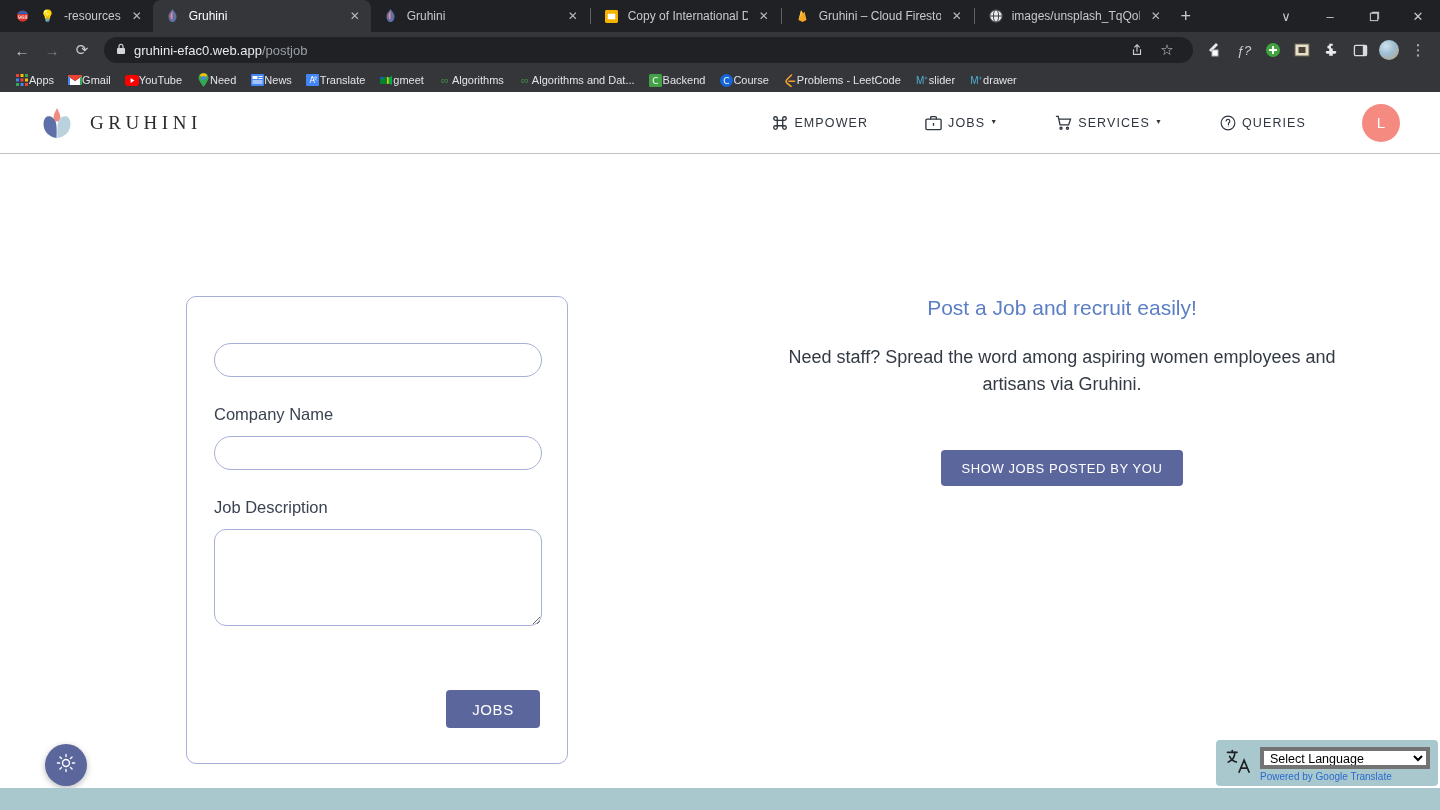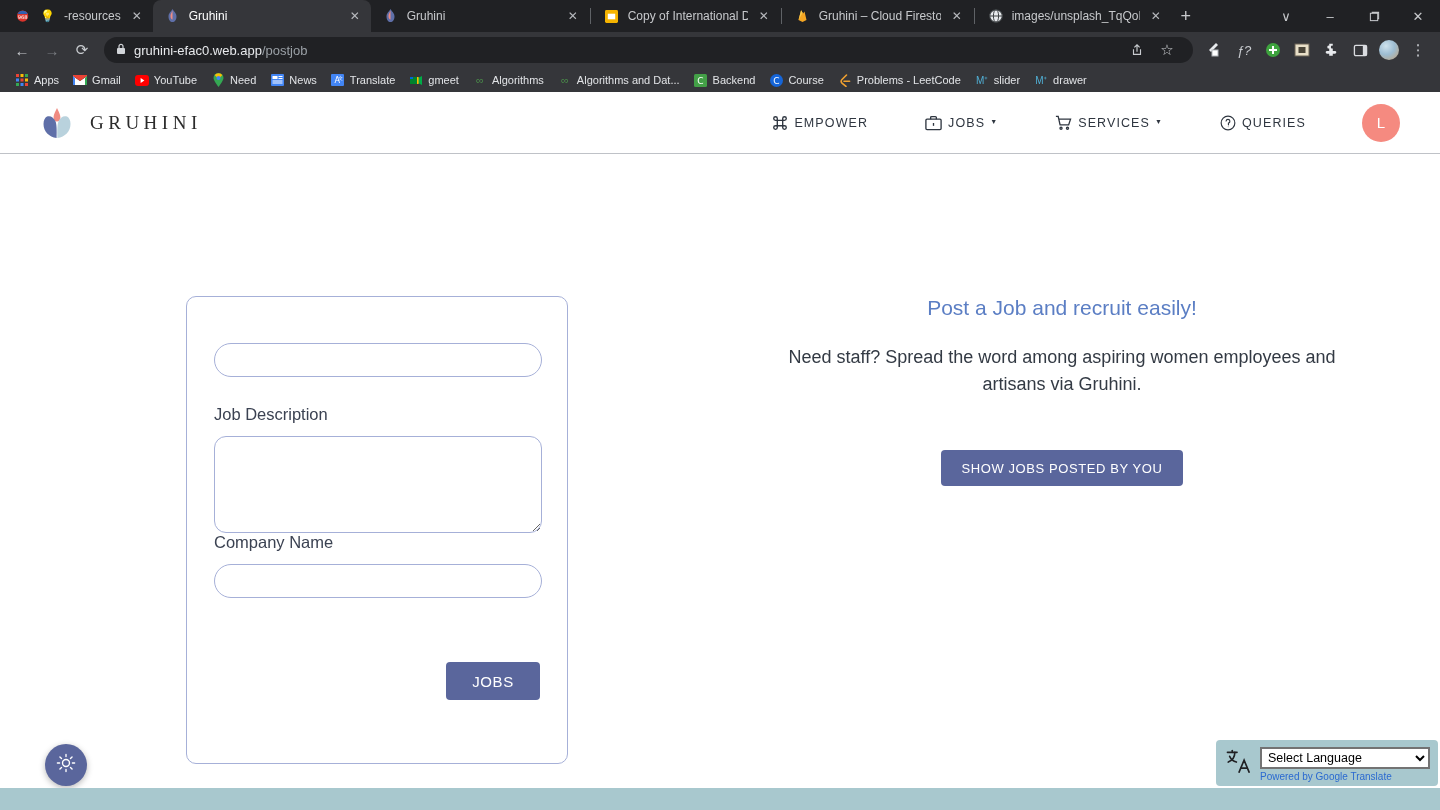--- a/index.html
+++ b/index.html
@@ -49,21 +49,21 @@
   .lock { font-size: 10px; color: #c9ccd0; }
   .url { font-size: 13px; color: #e8eaed; white-space: nowrap; }
   .url .path { color: #9aa0a6; }
   .omni-right { display: flex; align-items: center; gap: 2px; margin-left: auto; }
   .ext-row { display: flex; align-items: center; gap: 1px; }
   .avatar-chrome { width: 20px; height: 20px; border-radius: 50%;
       background: radial-gradient(circle at 35% 30%, #cfe3ee 0%, #9dbdd2 45%, #c2a178 100%); }
 
   .bookmarks { height: 24px; background: #35363a; display: flex; align-items: center;
                padding: 0 8px; gap: 0px; flex: 0 0 24px; overflow: hidden; }
-  .bm { display: flex; align-items: center; gap: 5px; padding: 0 7px; height: 20px; font-size: 11px; color: #e2e4e7; white-space: nowrap; }
+  .bm { display: flex; align-items: center; padding: 0 7px; height: 20px; font-size: 11px; color: #e2e4e7; white-space: nowrap; }
   .bm-ico { width: 14px; height: 14px; flex: 0 0 14px; display: flex; align-items: center; justify-content: center; font-size: 10px; }
 
   
   .page { flex: 1; background: #ffffff; position: relative; overflow: hidden; }
 
   .site-header {
     height: 62px; border-bottom: 1px solid #bfc2c7; display: flex; align-items: center;
     padding: 0 40px; background: #fff;
   }
   .logo-wrap { display: flex; align-items: center; gap: 16px; }
@@ -127,21 +127,21 @@
 
   .translate-widget {
     position: absolute; right: 2px; bottom: 24px; width: 222px; background: #a8c8ce;
     border-radius: 4px; padding: 7px 8px 3px 8px; display: flex; align-items: flex-start; gap: 8px;
     overflow: hidden; height: 46px;
   }
   .tr-icon { width: 28px; height: 28px; flex: 0 0 28px; color: #202124; display: flex; align-items: center; justify-content: center; }
   .tr-col { flex: 1; }
   .tr-select {
     width: 100%; height: 22px; font-size: 12.5px; font-family: "Liberation Sans", sans-serif;
-    border: 2px solid #737373; background: #fff; color: #000; padding: 0 2px;
+    border: 4px solid #737373; background: #fff; color: #000; padding: 0 2px;
   }
   .tr-powered { font-size: 10px; color: #2b6ad0; margin-top: 2px; white-space: nowrap; }
 
   .footer-bar { position: absolute; left: 0; right: 0; bottom: 0; height: 22px; background: #a8c8ce; }
 </style>
 </head>
 <body>
 
 <div class="browser">
 
@@ -511,28 +511,28 @@
       </nav>
     </div>
 
     <div class="body-area">
 
       <div class="card">
         <div class="field-group">
           <input class="field-input" type="text" value="" style="">
         </div>
 
+        <div class="field-group">
+          <div class="field-label">Company Name</div>
+          <input class="field-input" type="text" value="" style="">
+        </div>
+
         <div class="field-group desc">
           <div class="field-label">Job Description</div>
           <textarea class="field-textarea" style=""></textarea>
-        </div>
-
-        <div class="field-group">
-          <div class="field-label">Company Name</div>
-          <input class="field-input" type="text" value="" style="">
         </div>
 
         <div class="next-row">
           <button class="btn-next">JOBS</button>
         </div>
       </div>
 
       <div class="promo">
         <h2 class="promo-title">Post a Job and recruit easily!</h2>
         <p class="promo-sub">Need staff? Spread the word among aspiring women employees and artisans via Gruhini.</p>

